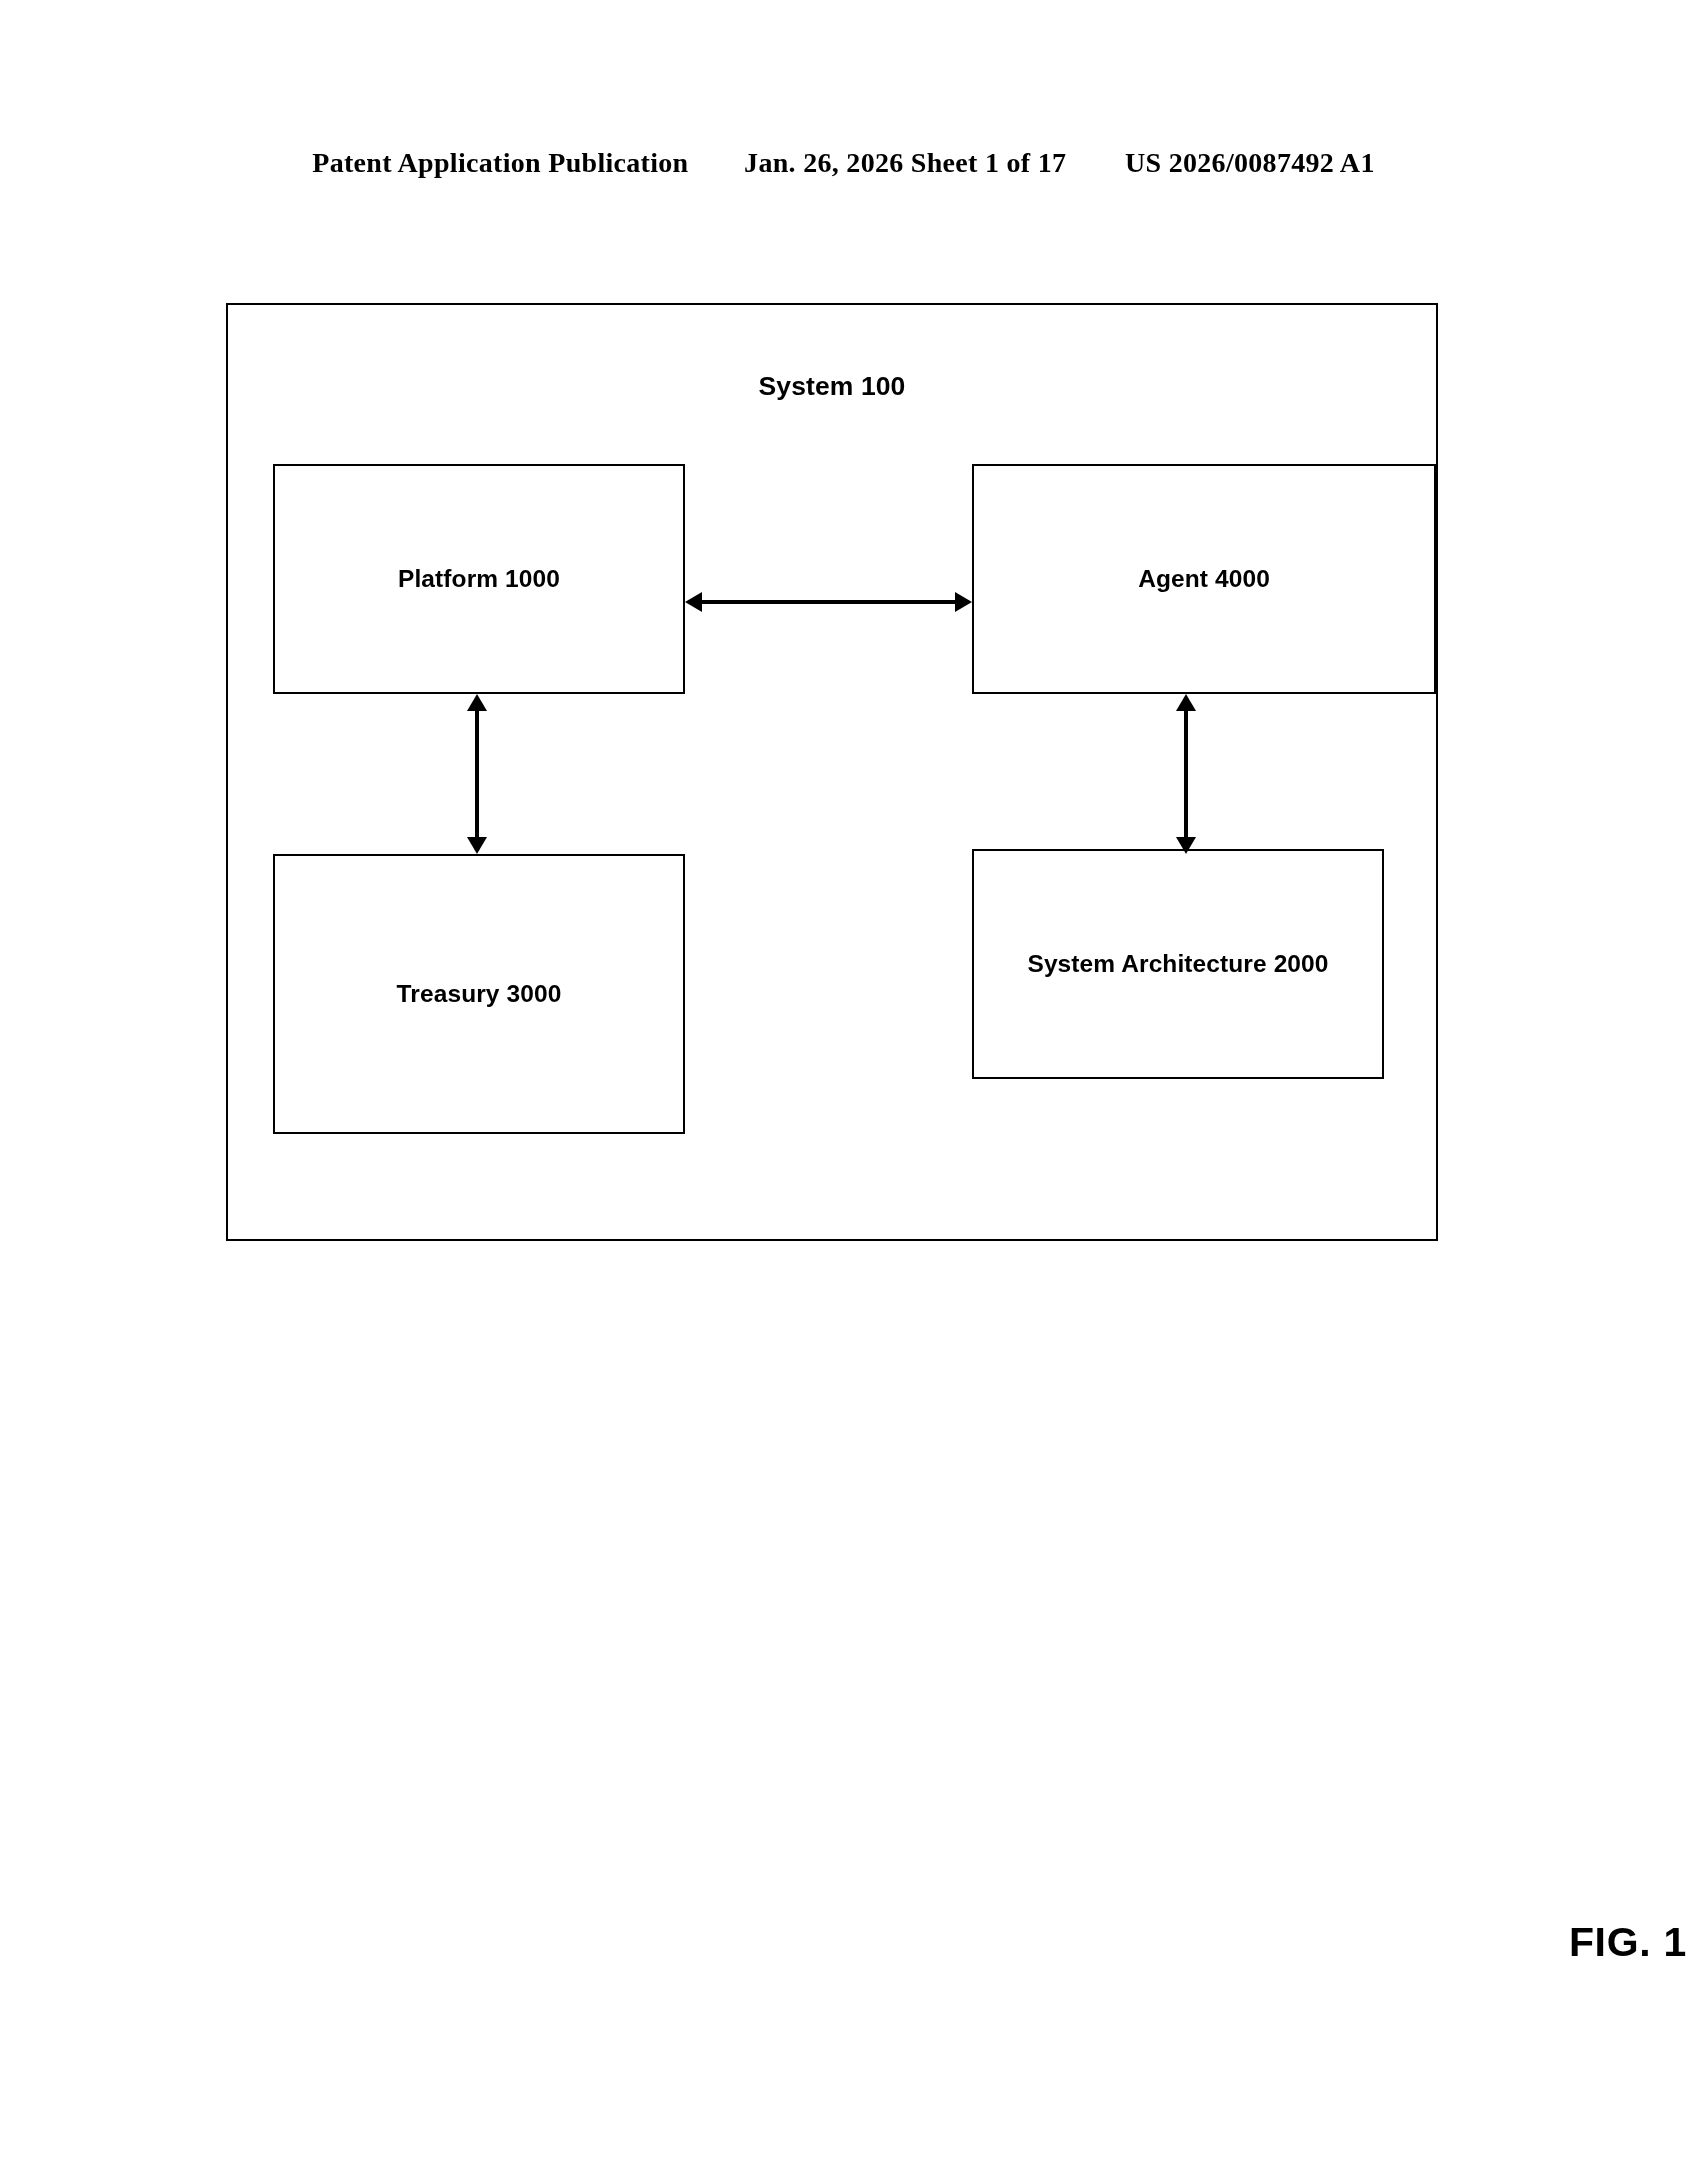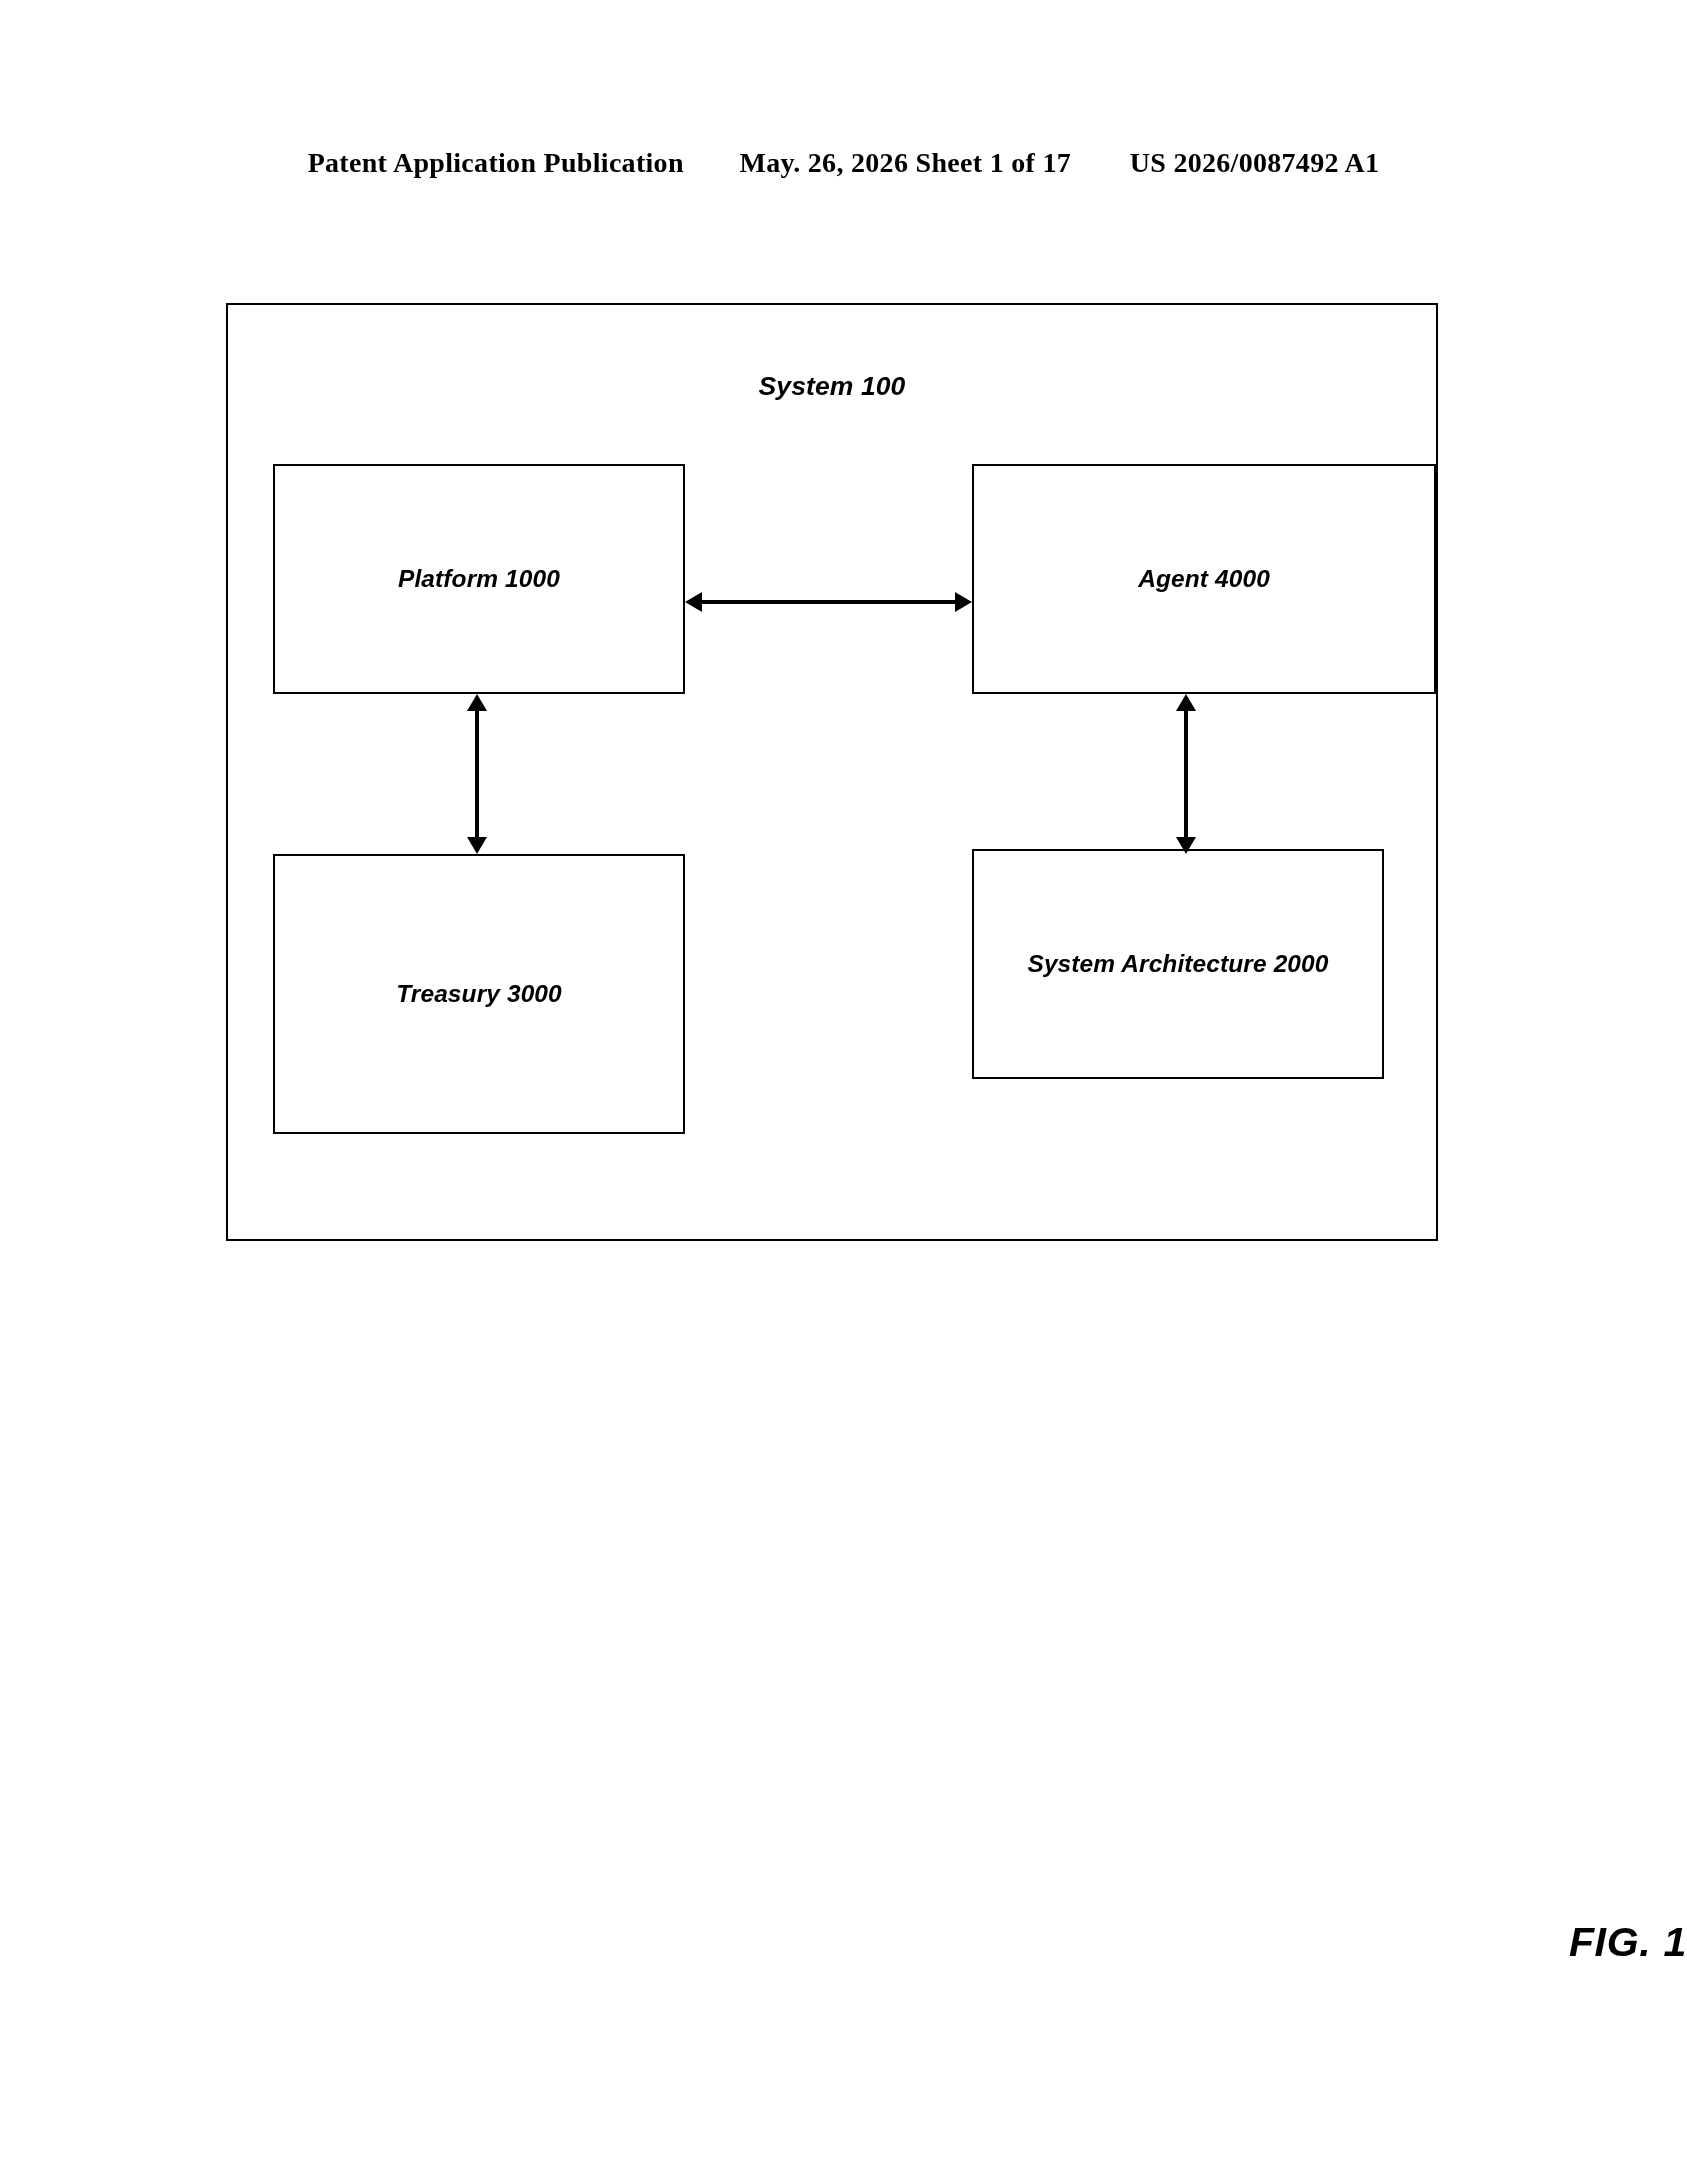--- a/index.html
+++ b/index.html
@@ -34,21 +34,20 @@
   .hdr-gap-a { display: inline-block; width: 41px; }
   .hdr-gap-b { display: inline-block; width: 44px; }
 
   
   .figure-area {
     position: absolute;
     left: 0;
     top: 0;
     width: 1687px;
     height: 2183px;
-    font-style: italic;
   }
 
   
   .system-container {
     position: absolute;
     left: 226px;
     top: 303px;
     width: 1212px;
     height: 938px;
     border: 2px solid #000000;
@@ -164,21 +163,21 @@
     color: #000000;
     letter-spacing: 0.7px;
   }
 </style>
 </head>
 <body>
 
 <div class="page-header">
   <span class="hdr-seg">Patent Application Publication</span>
   <span class="hdr-gap-a"></span>
-  <span class="hdr-seg">May. 26, 2026  Sheet 1 of 17</span>
+  <span class="hdr-seg">Jan. 26, 2026  Sheet 1 of 17</span>
   <span class="hdr-gap-b"></span>
   <span class="hdr-seg">US 2026/0087492 A1</span>
 </div>
 
 <div class="figure-area">
 
   <div class="system-container">
 
     <div class="system-title">System 100</div>
 

